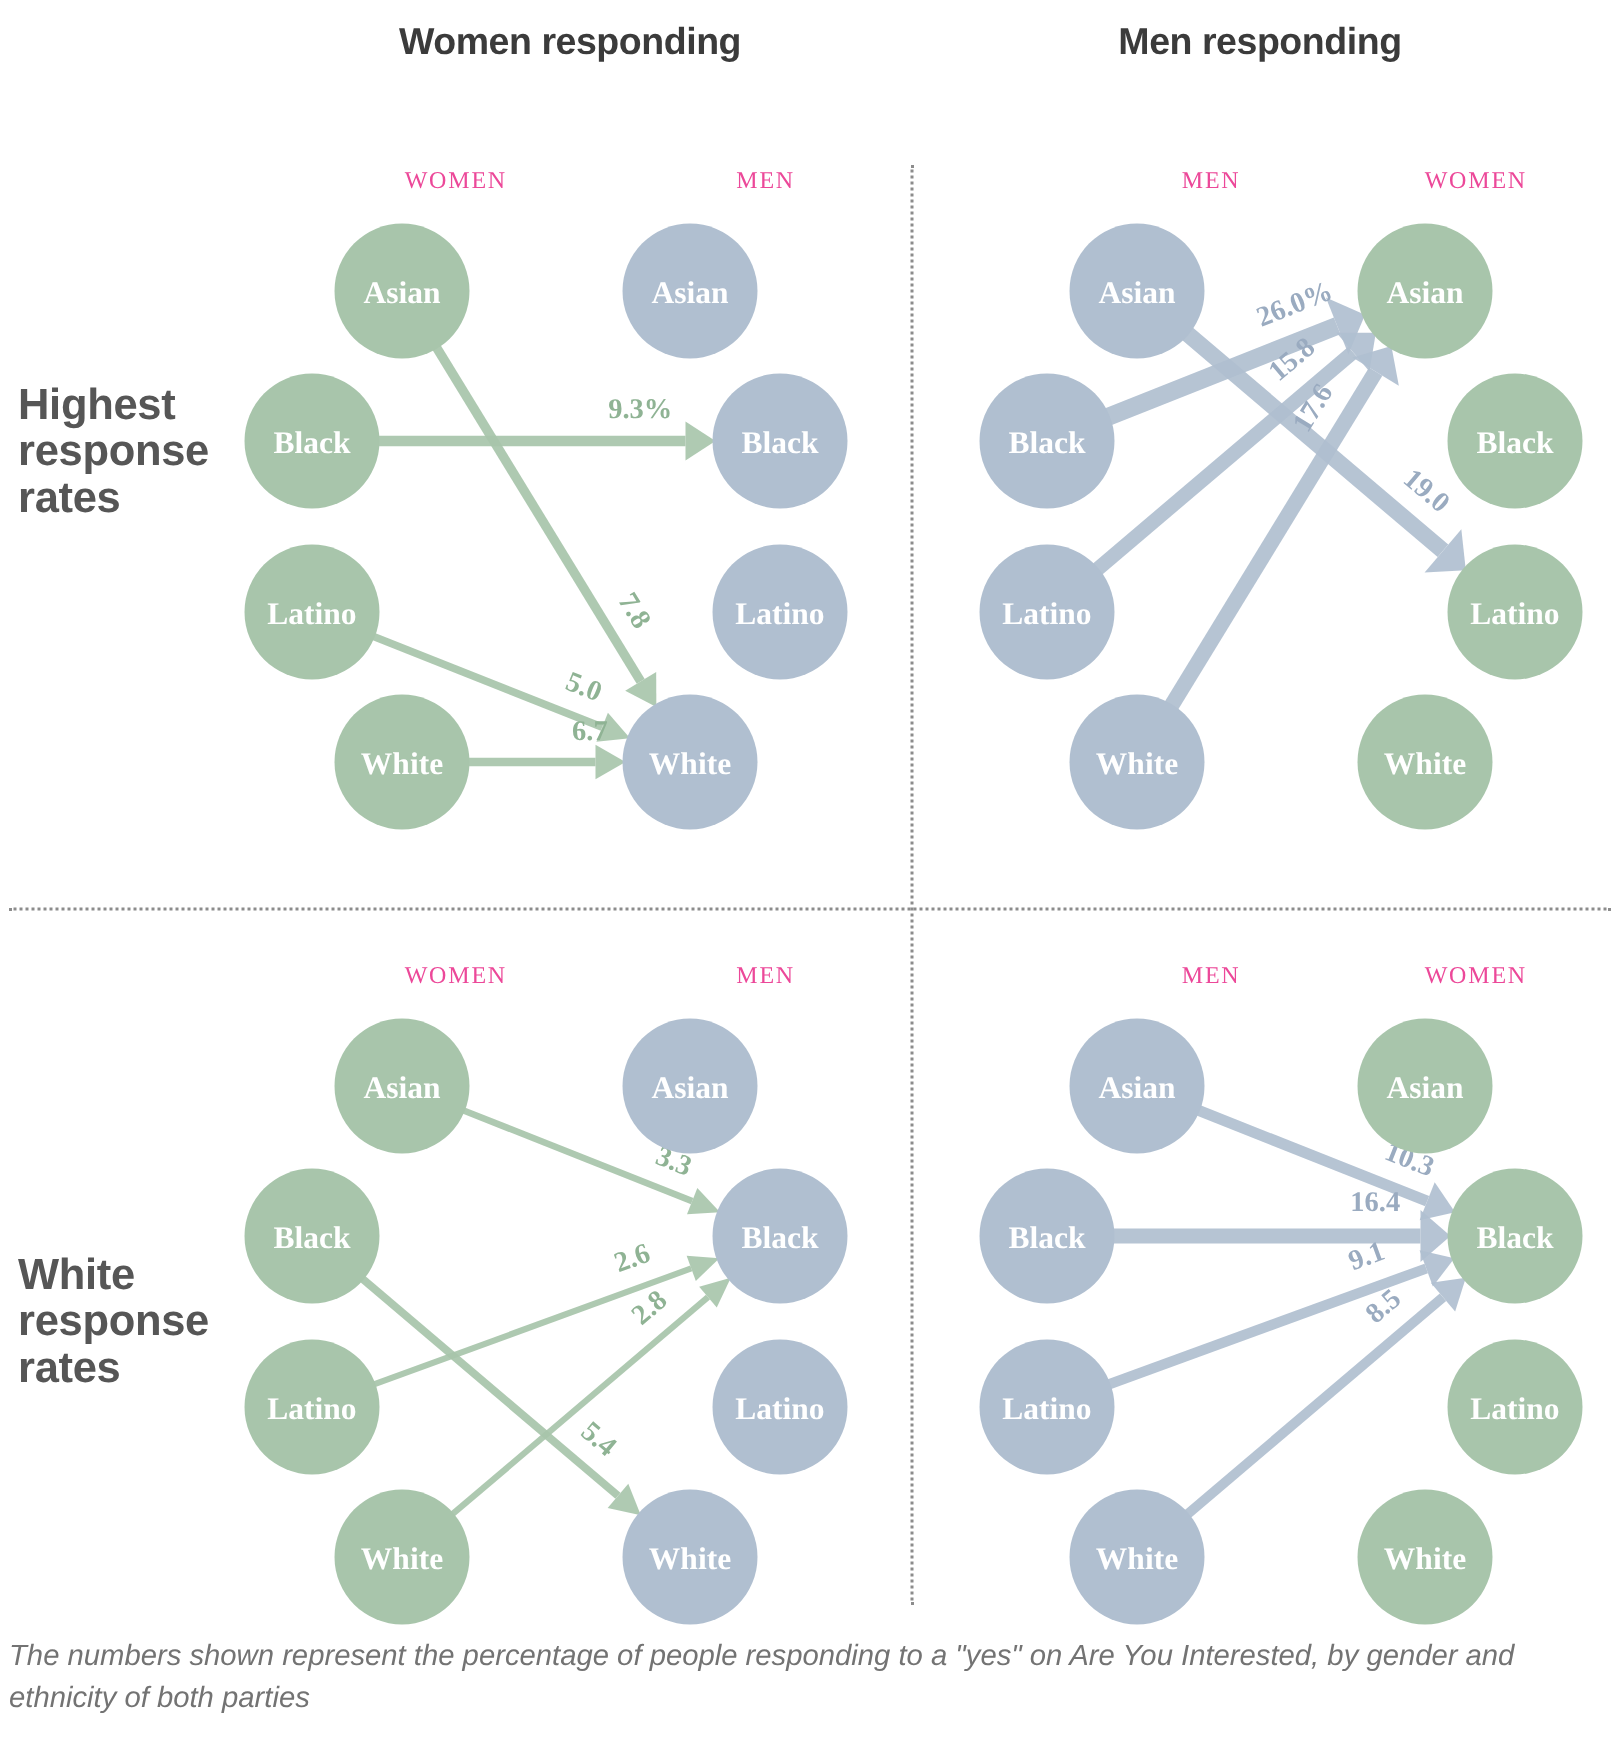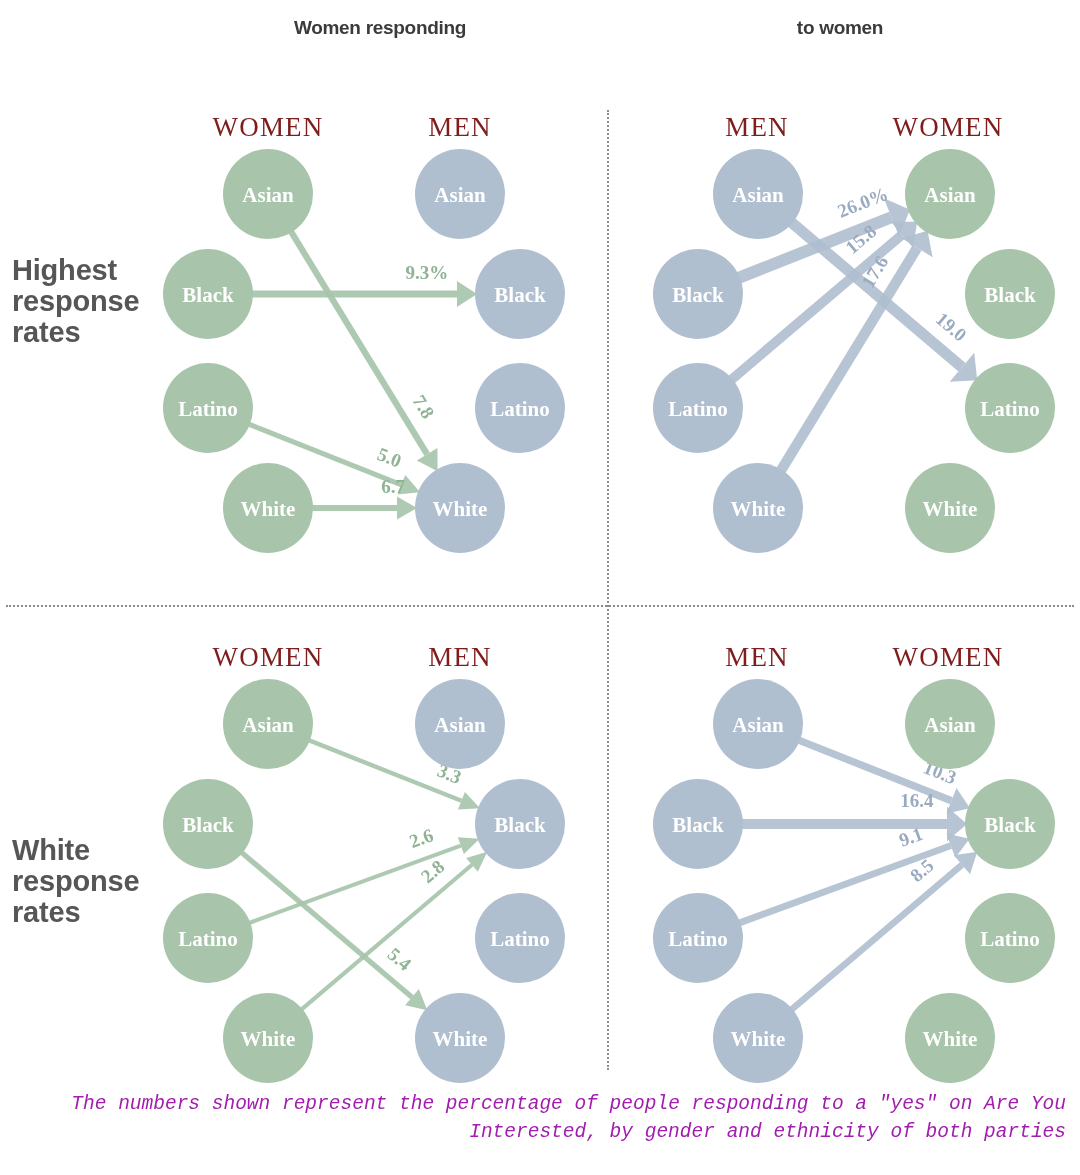--- a/index.html
+++ b/index.html
@@ -4,38 +4,38 @@
 <style>
   html,body{margin:0;padding:0;background:#ffffff;}
   body{
     width:1080px;height:1175px;position:relative;overflow:hidden;
     font-family:"Liberation Sans", sans-serif;
     -webkit-font-smoothing:antialiased;
   }
   .panel-title{
     position:absolute;text-align:center;
     font-family:"Liberation Sans", sans-serif;
-    font-weight:bold;font-size:19px;line-height:32px;color:#3b3b3b;
+    font-weight:bold;font-size:25px;line-height:32px;color:#3b3b3b;
     letter-spacing:-0.3px;
   }
   .row-label{
     position:absolute;
     font-family:"Liberation Sans", sans-serif;
     font-weight:bold;font-size:29px;line-height:31px;color:#565656;
     letter-spacing:-0.2px;
   }
   .col-head{
-    position:absolute;text-align:center;
+    position:absolute;text-align:right;
     font-family:"Liberation Serif", serif;
-    font-size:27px;color:#7f1d1d;letter-spacing:1.2px;
+    font-size:16px;color:#ec4899;letter-spacing:1.2px;
   }
   .footnote{
     position:absolute;left:6px;top:1090px;width:1060px;
-    font-family:Liberation Mono, monospace;
-    font-style:italic;font-size:19.5px;line-height:28px;color:#a21caf;text-align:right;
+    font-family:Liberation Sans, sans-serif;
+    font-style:italic;font-size:19.5px;line-height:28px;color:#737373;
   }
   .divider-v{
     position:absolute;left:607px;top:110px;width:0;height:960px;
     border-left:2px dotted #8c8c8c;
   }
   .divider-h{
     position:absolute;left:6px;top:605px;width:1068px;height:0;
     border-top:2px dotted #8c8c8c;
   }
   svg.quad{position:absolute;overflow:visible;}
@@ -50,21 +50,21 @@
     text-anchor:middle;
   }
 </style>
 </head>
 <body>
 
 <div class="panel-title" style="left:190px;top:12px;width:380px;">
   <div>Women responding</div>
 </div>
 <div class="panel-title" style="left:650px;top:12px;width:380px;">
-  <div>to women</div>
+  <div>Men responding</div>
 </div>
 
 <div class="row-label" style="left:12px;top:255px;">
   <div>Highest</div>
   <div>response</div>
   <div>rates</div>
 </div>
 <div class="row-label" style="left:12px;top:835px;">
   <div>White</div>
   <div>response</div>

